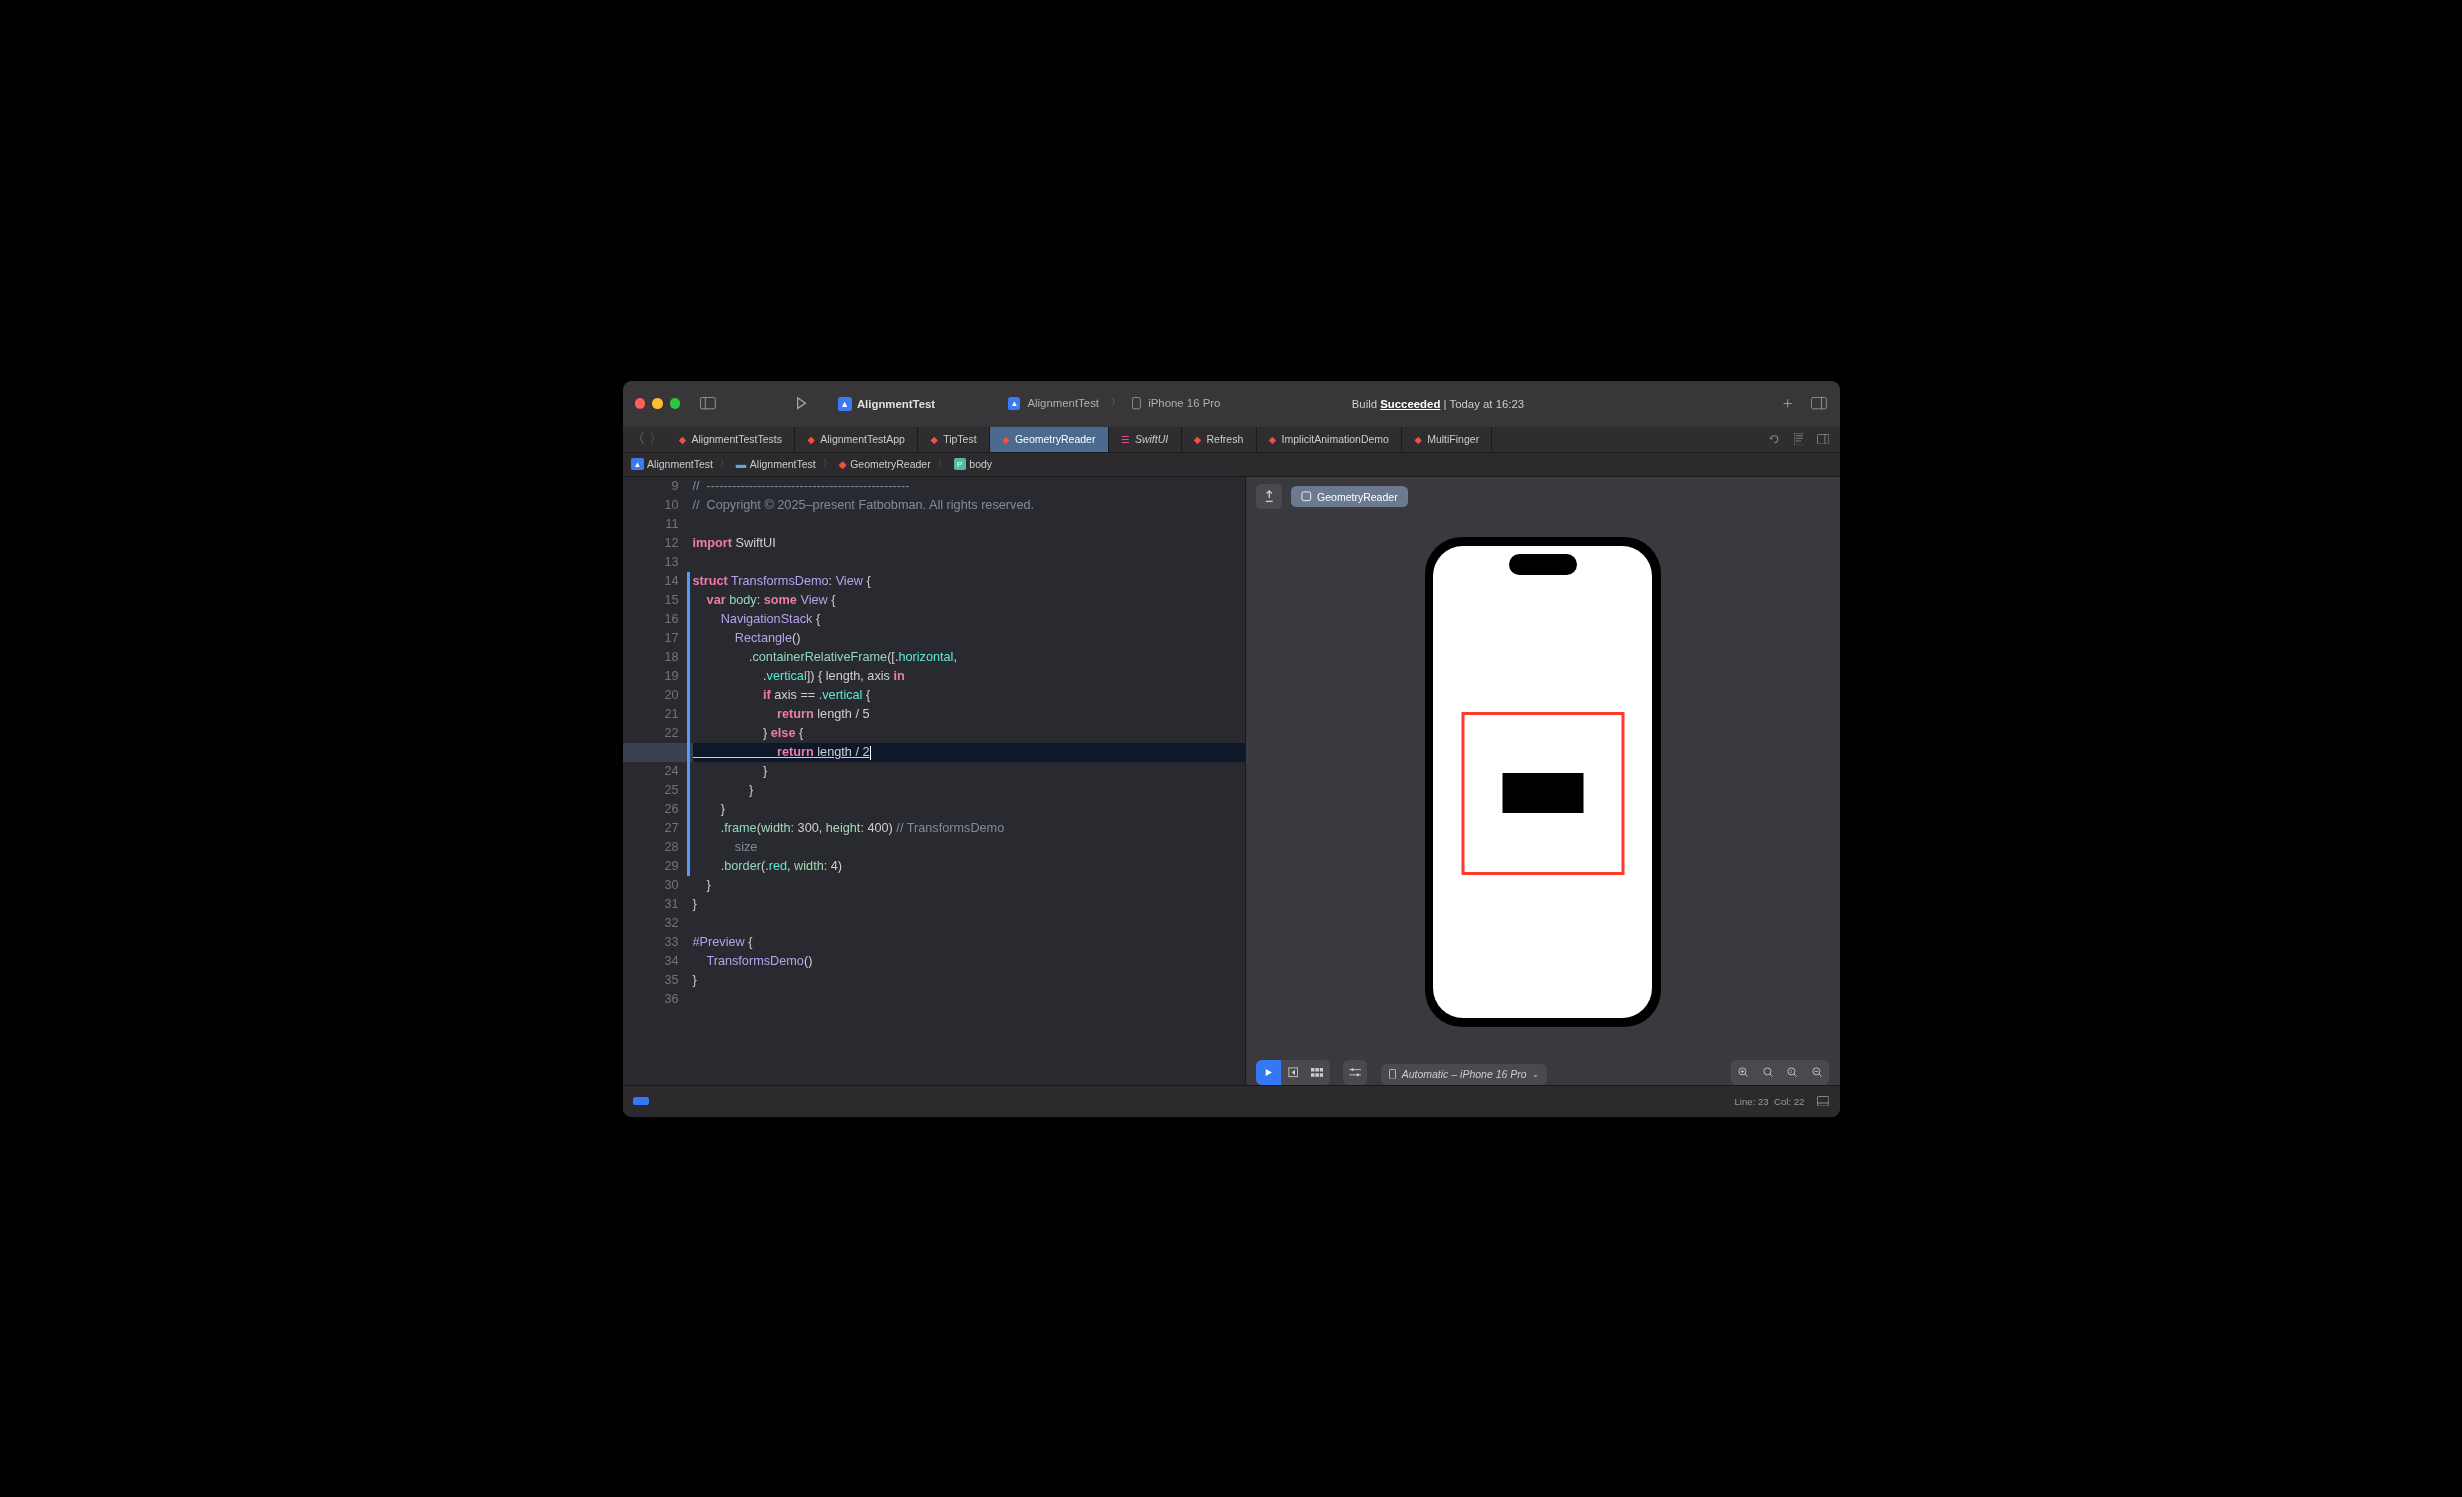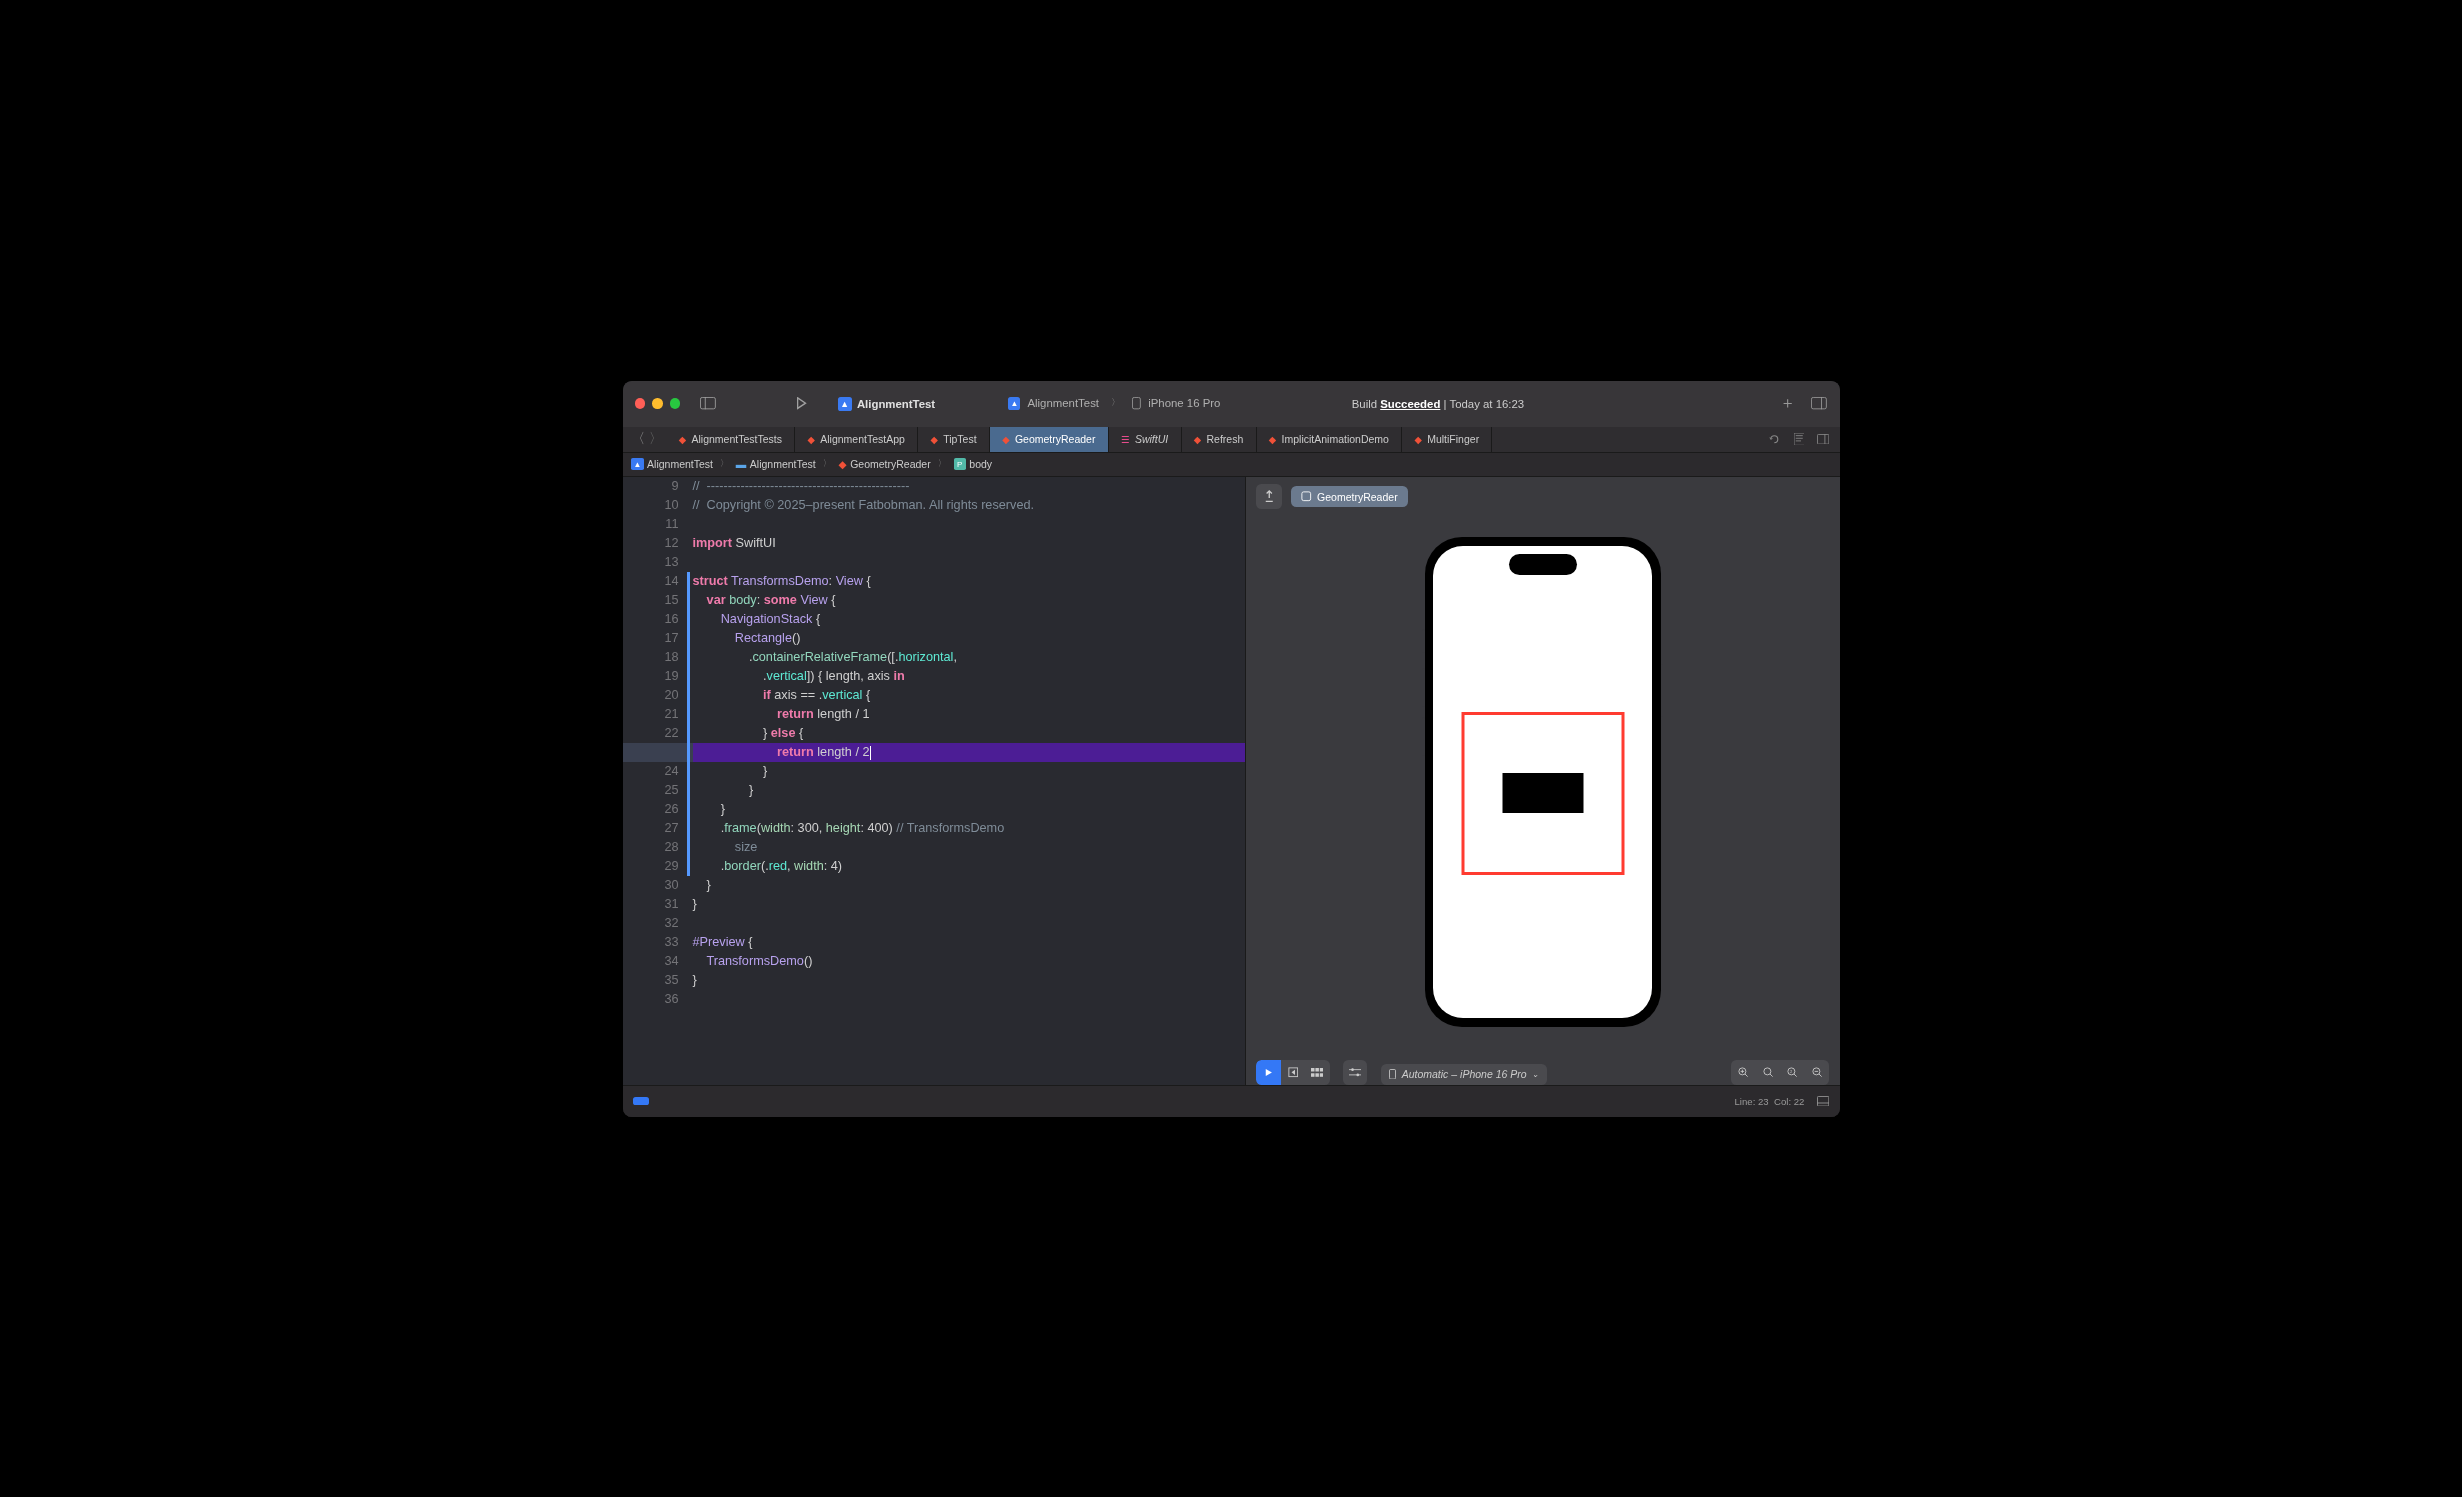--- a/index.html
+++ b/index.html
@@ -43,21 +43,21 @@
 
 
 .main { flex: 1; display: flex; overflow: hidden; }
 
 
 .editor { flex: 1; background: #292a30; display: flex; font-family: "SF Mono", Menlo, Monaco, monospace; font-size: 12.7px; line-height: 19px; overflow: hidden; }
 .gutter { width: 63px; background: #292a30; color: #747478; text-align: right; padding: 0 7px 0 0; user-select: none; }
 .gutter .ln { height: 19px; }
 .code { flex: 1; padding-left: 7px; color: #d0d0d0; position: relative; }
 .code-line { height: 19px; white-space: pre; position: relative; }
-.code-line.hl { background: #4c1d95; }
+.code-line.hl { background: #0f172a; text-decoration: underline; }
 .code-line.hl::before { content: ""; position: absolute; left: -70px; top: 0; width: 70px; height: 19px; background: #3a4050; }
 .change-bar { position: absolute; left: -5.3px; top: 0; width: 2.6px; height: 100%; background: #5599ff; }
 .kw { color: #ef7bab; font-weight: 600; }
 .type { color: #b8a2ee; }
 .func { color: #92d7bd; }
 .param { color: #a7d9b5; }
 .cm { color: #7f8c98; }
 .enum { color: #5eead4; }
 .cursor { display: inline-block; width: 0.9px; height: 14px; background: #fff; vertical-align: middle; }
 
@@ -254,21 +254,21 @@
           <div class="code-line"><span></span></div>
           <div class="code-line"><span class="kw">import</span><span> SwiftUI</span></div>
           <div class="code-line"><span></span></div>
           <div class="code-line"><span class="change-bar"></span><span class="kw">struct</span><span> </span><span class="type">TransformsDemo</span><span>: </span><span class="type">View</span><span> {</span></div>
           <div class="code-line"><span class="change-bar"></span><span>    </span><span class="kw">var</span><span> </span><span class="func">body</span><span>: </span><span class="kw">some</span><span> </span><span class="type">View</span><span> {</span></div>
           <div class="code-line"><span class="change-bar"></span><span>        </span><span class="type">NavigationStack</span><span> {</span></div>
           <div class="code-line"><span class="change-bar"></span><span>            </span><span class="type">Rectangle</span><span>()</span></div>
           <div class="code-line"><span class="change-bar"></span><span>                .</span><span class="func">containerRelativeFrame</span><span>([.</span><span class="enum">horizontal</span><span>, </span></div>
           <div class="code-line"><span class="change-bar"></span><span>                    .</span><span class="enum">vertical</span><span>]) { length, axis </span><span class="kw">in</span></div>
           <div class="code-line"><span class="change-bar"></span><span>                    </span><span class="kw">if</span><span> axis == .</span><span class="enum">vertical</span><span> {</span></div>
-          <div class="code-line"><span class="change-bar"></span><span>                        </span><span class="kw">return</span><span> length / 1</span></div>
+          <div class="code-line"><span class="change-bar"></span><span>                        </span><span class="kw">return</span><span> length / 5</span></div>
           <div class="code-line"><span class="change-bar"></span><span>                    } </span><span class="kw">else</span><span> {</span></div>
           <div class="code-line hl"><span class="change-bar"></span><span>                        </span><span class="kw">return</span><span> length / 2</span><span class="cursor"></span></div>
           <div class="code-line"><span class="change-bar"></span><span>                    }</span></div>
           <div class="code-line"><span class="change-bar"></span><span>                }</span></div>
           <div class="code-line"><span class="change-bar"></span><span>        }</span></div>
           <div class="code-line"><span class="change-bar"></span><span>        .</span><span class="func">frame</span><span>(</span><span class="param">width</span><span>: 300, </span><span class="param">height</span><span>: 400) </span><span class="cm">// TransformsDemo </span></div>
           <div class="code-line"><span class="change-bar"></span><span>            </span><span class="cm">size</span></div>
           <div class="code-line"><span class="change-bar"></span><span>        .</span><span class="func">border</span><span>(.</span><span class="enum">red</span><span>, </span><span class="param">width</span><span>: 4)</span></div>
           <div class="code-line"><span>    }</span></div>
           <div class="code-line"><span>}</span></div>

